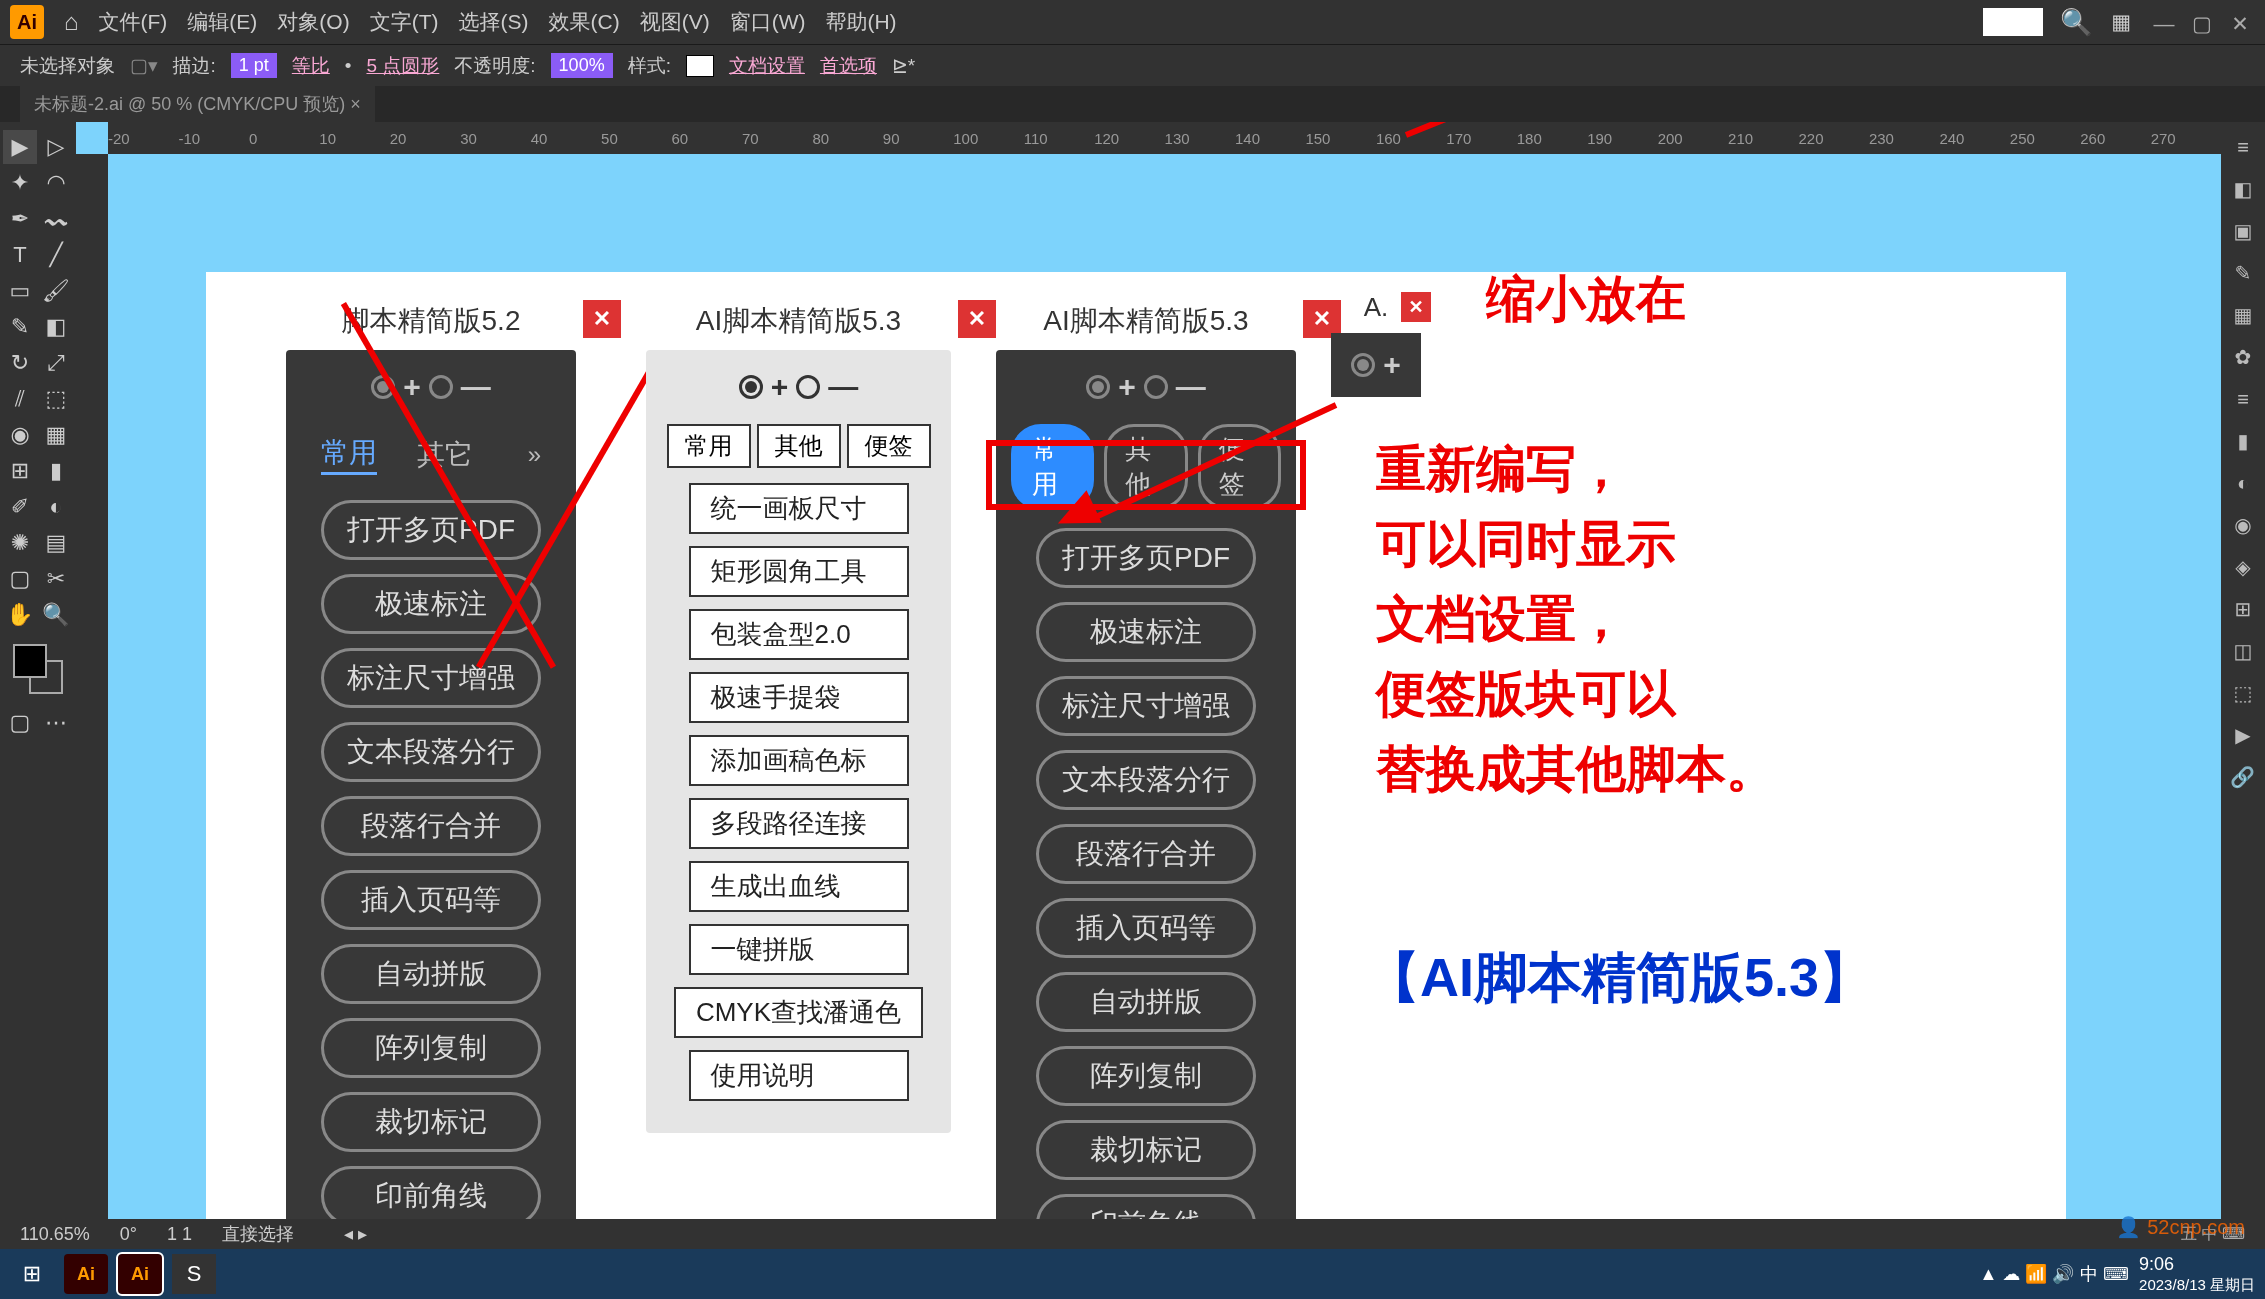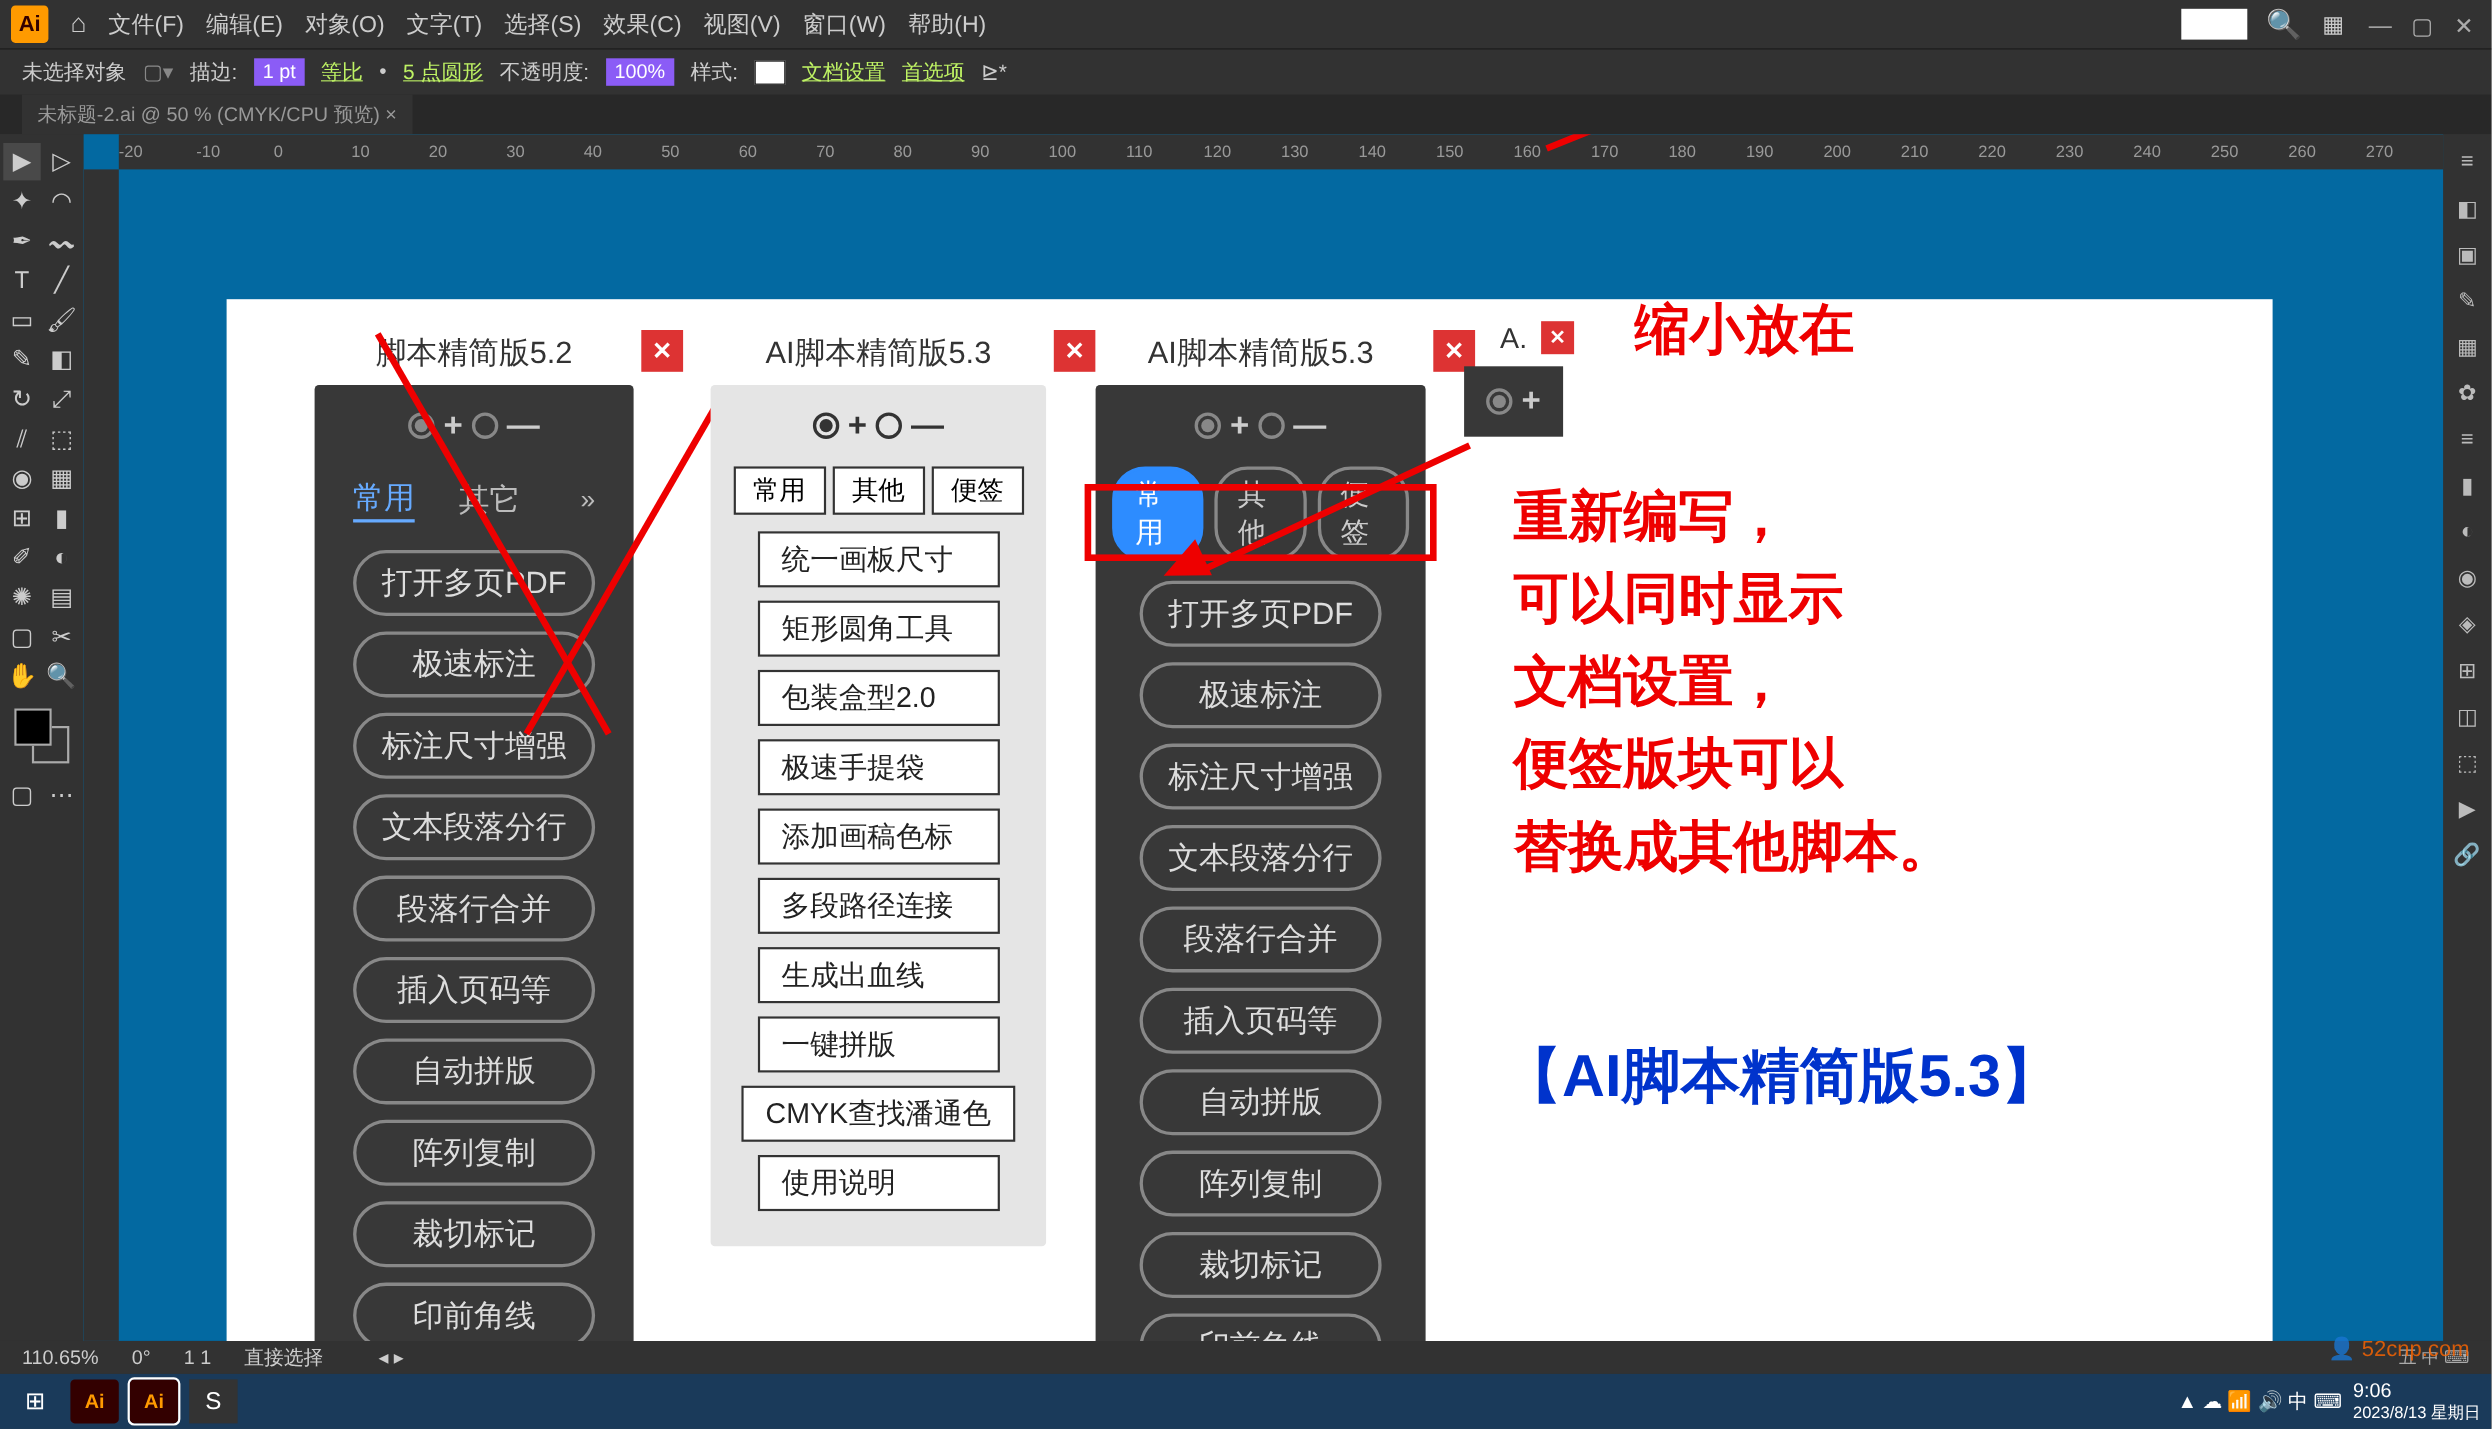--- a/index.html
+++ b/index.html
@@ -12,41 +12,41 @@
 .menu-item { cursor: pointer; }
 .top-right { margin-left: auto; display: flex; align-items: center; gap: 18px; }
 .search-box-top { width: 60px; height: 28px; background: #fff; }
 .win-controls { display: flex; gap: 8px; }
 .win-btn { width: 30px; height: 20px; color: #aaa; text-align: center; }
 
 
 .options-bar { height: 42px; background: #323232; border-top: 1px solid #1a1a1a; display: flex; align-items: center; padding: 0 20px; gap: 15px; color: #ccc; font-size: 19px; }
 .opt-val { background: #8b5cf6; padding: 2px 8px; color: #fff; font-size: 18px; }
 .swatch-white { width: 28px; height: 22px; background: #fff; border: 1px solid #000; }
-.linklabel { color: #bef264; text-decoration: underline; }
+.linklabel { color: #f9a8d4; text-decoration: underline; }
 
 
 .tabs-bar { height: 36px; background: #282828; display: flex; align-items: flex-end; padding-left: 20px; gap: 2px; color: #999; font-size: 18px; }
 .doc-tab { padding: 6px 14px; background: #323232; }
 .doc-tab.active { background: #494949; color: #fff; }
 
 
 .main-area { display: flex; height: calc(100% - 44px - 42px - 36px - 30px - 50px); }
 
 
 .left-tools { width: 76px; background: #323232; display: flex; flex-direction: column; align-items: center; padding-top: 8px; gap: 2px; }
 .tool-row { display: flex; gap: 2px; }
 .tool { width: 34px; height: 34px; display: flex; align-items: center; justify-content: center; color: #ccc; font-size: 22px; }
 .tool.sel { background: #494949; }
 .color-swap { margin-top: 10px; position: relative; width: 50px; height: 50px; }
 .cs-front { position: absolute; width: 34px; height: 34px; background: #000; border: 2px solid #aaa; top: 0; left: 0; }
 .cs-back { position: absolute; width: 34px; height: 34px; background: none; border: 2px solid #aaa; bottom: 0; right: 0; }
 
 
-.canvas-container { flex: 1; background: #0369a1; position: relative; overflow: hidden; }
+.canvas-container { flex: 1; background: #7dd3fc; position: relative; overflow: hidden; }
 .ruler-h { position: absolute; top: 0; left: 32px; right: 0; height: 32px; background: #323232; color: #999; font-size: 15px; display: flex; align-items: center; overflow: hidden; white-space: nowrap; }
 .ruler-v { position: absolute; top: 32px; left: 0; bottom: 0; width: 32px; background: #323232; }
 .canvas { position: absolute; top: 150px; left: 130px; width: 1860px; height: 1050px; background: #fff; }
 
 
 .right-panels { width: 44px; background: #323232; display: flex; flex-direction: column; align-items: center; padding-top: 8px; gap: 8px; }
 .panel-icon { width: 34px; height: 34px; color: #bbb; display: flex; align-items: center; justify-content: center; font-size: 20px; }
 
 
 .status-bar { height: 30px; background: #323232; display: flex; align-items: center; padding: 0 20px; color: #ccc; font-size: 18px; gap: 30px; }

